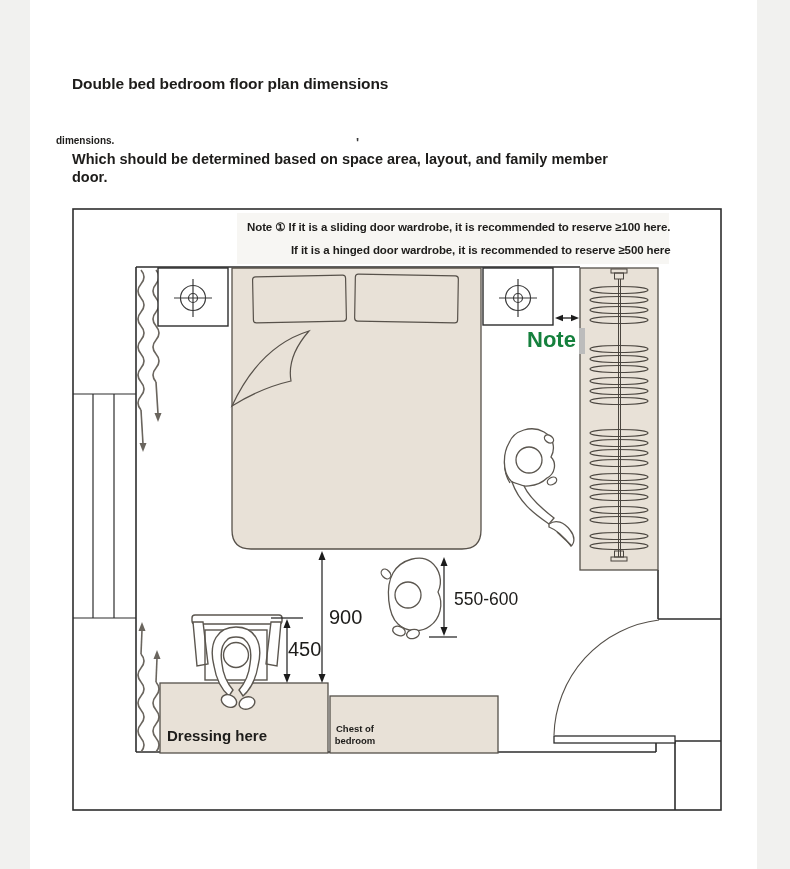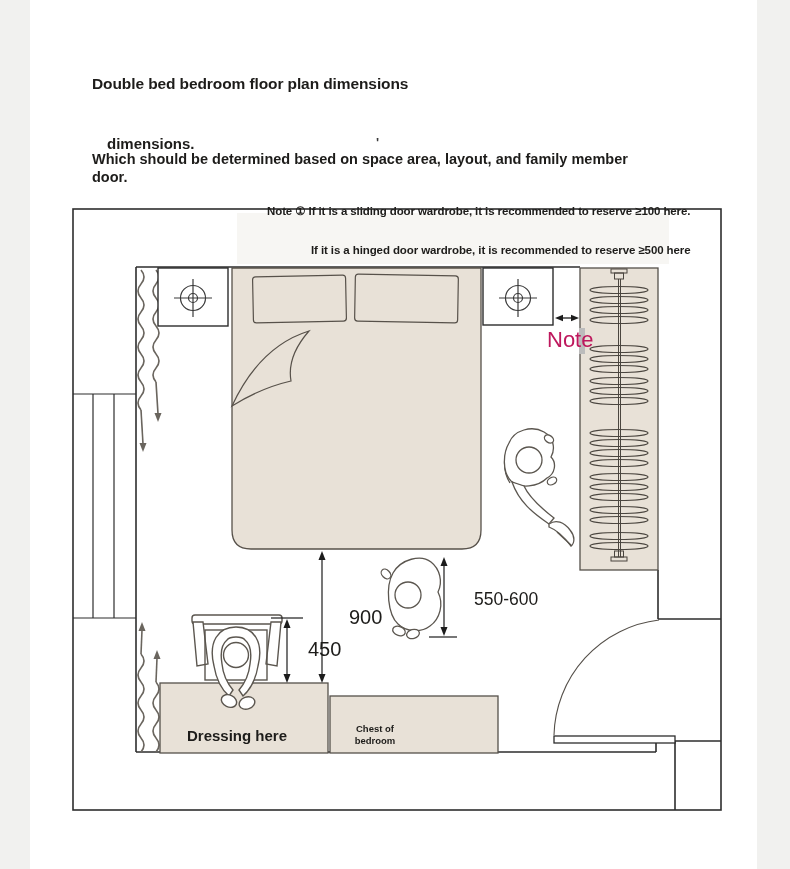--- a/index.html
+++ b/index.html
@@ -1,29 +1,29 @@
 <!DOCTYPE html>
 <html><head>
 <meta charset="utf-8">
 <style>
   html,body{margin:0;padding:0;}
   .page{position:relative;width:790px;height:869px;background:#f1f1ef;
         font-family:"Liberation Sans",sans-serif;overflow:hidden;color:#1d1c1a;}
   .card{position:absolute;left:30px;top:0;width:727px;height:869px;background:#ffffff;}
   .plan-svg{position:absolute;left:0;top:0;}
-  .txt{position:absolute;white-space:nowrap;color:#1d1c1a;margin-left:20px;}
+  .txt{position:absolute;white-space:nowrap;color:#1d1c1a;}
   .title{left:72px;top:75px;font-size:15.5px;font-weight:700;letter-spacing:-0.1px;}
   .unit1{left:72px;top:118px;font-size:12.5px;font-weight:700;}
-  .unit2{left:87px;top:135px;font-size:15px;font-weight:700;}
+  .unit2{left:56px;top:135px;font-size:10px;font-weight:700;}
   .stray{left:356px;top:135px;font-size:13px;font-weight:700;color:#3a3a3a;}
   .guide1{left:72px;top:151px;font-size:14.5px;font-weight:700;}
   .guide2{left:72px;top:169px;font-size:14.5px;font-weight:700;}
-  .note1{left:247px;top:204px;font-size:11.5px;font-weight:700;letter-spacing:-0.1px;}
+  .note1{left:247px;top:220px;font-size:11.5px;font-weight:700;letter-spacing:-0.1px;}
   .note2{left:291px;top:244px;font-size:11.5px;font-weight:700;letter-spacing:-0.1px;}
-  .noteBig{left:527px;top:327px;font-size:22px;font-weight:400;color:#be185d;}
+  .noteBig{left:527px;top:327px;font-size:22px;font-weight:700;color:#15803d;}
   .dim900{left:329px;top:606px;font-size:20px;}
   .dim450{left:288px;top:638px;font-size:20px;}
   .dim550{left:454px;top:589px;font-size:17.5px;}
   .dresser{left:167px;top:727px;font-size:15px;font-weight:700;}
   .chest{left:327px;top:723px;width:56px;font-size:9.5px;font-weight:700;
          line-height:11.5px;text-align:center;white-space:normal;}
 </style>
 </head>
 <body>
 

